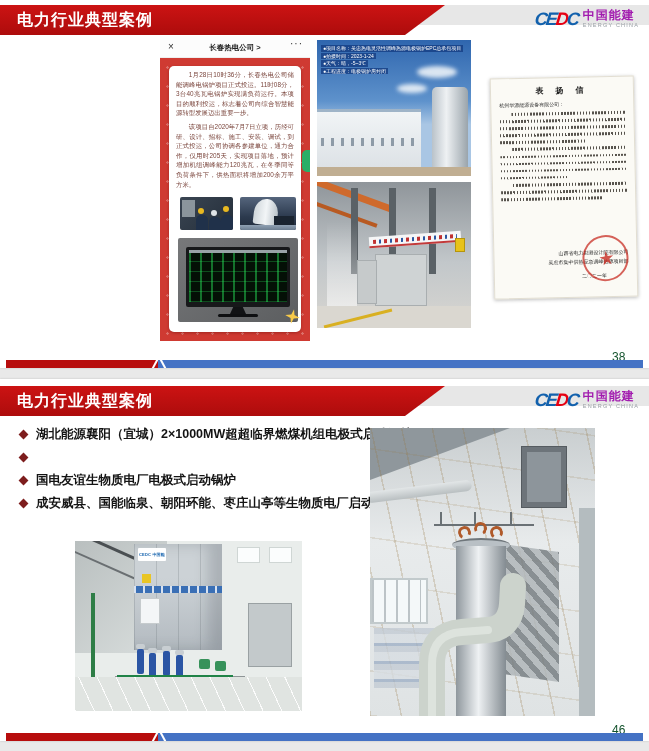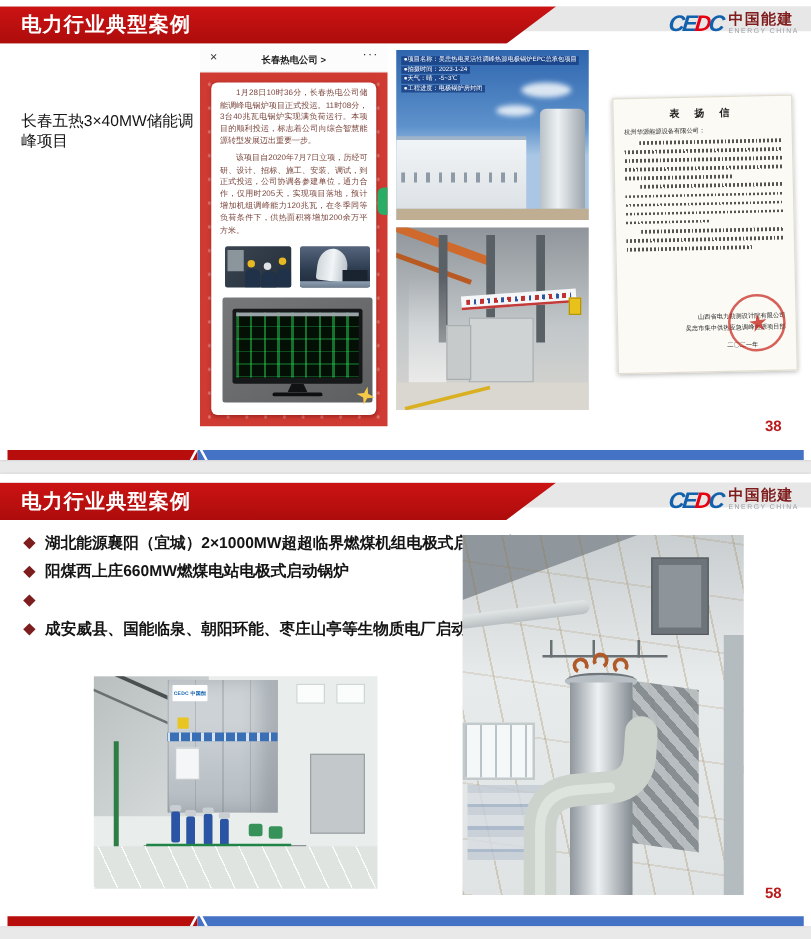--- a/index.html
+++ b/index.html
@@ -14,32 +14,32 @@
   .hdr { position:absolute; left:0; right:0; height:20px; background:#e7e7e7; }
   .hdr-red { position:absolute; left:0; top:0; height:30px; width:445px;
              background:linear-gradient(180deg,#cc1313,#ad0c0c);
              clip-path:polygon(0 0,445px 0,405px 30px,0 30px); }
   .hdr-title { position:absolute; left:17px; top:5px; color:#ffffff; font-size:16px; font-weight:bold; letter-spacing:1px; }
   .logo { position:absolute; right:10px; top:4px; display:flex; align-items:center; gap:5px; }
   .mark { display:flex; font-style:italic; font-weight:900; font-size:18px; letter-spacing:-2px; line-height:20px; }
   .mark span { color:#1261ad; transform:skewX(-6deg); }
   .mark .red { color:#e60012; }
   .brand { display:flex; flex-direction:column; line-height:1; }
-  .brand-cn { font-size:12px; font-weight:800; color:#7f1d1d; letter-spacing:1px; }
+  .brand-cn { font-size:12px; font-weight:800; color:#a21caf; letter-spacing:1px; }
   .brand-en { font-size:5.5px; color:#9aa0a6; letter-spacing:1.2px; margin-top:2px; }
 
   
   .bbar { position:absolute; left:6px; right:6px; height:8px; }
   .bbar-red { position:absolute; left:0; top:0; width:152px; height:8px; background:#b70d0d; }
   .bbar-blue { position:absolute; left:152px; right:0; top:0; height:8px; background:#4472c4; }
   .chev { position:absolute; top:-1px; width:1.5px; height:10px; background:#ffffff; }
   .chev.a { left:148px; transform:rotate(28deg); }
   .chev.b { left:156px; transform:rotate(-28deg); }
 
-  .pagenum { position:absolute; font-size:12px; font-weight:bold; color:#b91c1c; }
+  .pagenum { position:absolute; font-size:12px; font-weight:normal; color:#14532d;margin-top:16px; }
 
   
   .projects { position:absolute; left:17px; top:90px; width:146px; display:flex; flex-direction:column; gap:8px; }
   .projects li { list-style:none; font-size:12.5px; line-height:15.5px; color:#141414; }
 
   
   .phone-bar { position:absolute; left:160px; top:36px; width:150px; height:22px; background:#fcfcfc; border-bottom:1px solid #eeeeee; }
   .phone-x { position:absolute; left:8px; top:5px; font-size:10px; color:#333; }
   .phone-title { position:absolute; left:0; right:0; top:7px; text-align:center; font-size:7.5px; font-weight:bold; color:#222; }
   .phone-menu { position:absolute; right:7px; top:2px; font-size:10px; color:#333; letter-spacing:1px; }
@@ -182,21 +182,20 @@
         <span>C</span>
       </div>
       <div class="brand">
         <span class="brand-cn">中国能建</span>
         <span class="brand-en">ENERGY CHINA</span>
       </div>
     </div>
   </div>
 
   <ul class="projects">
-    <li>长春五热3×40MW储能调峰项目</li>
   </ul>
 
   <div class="phone-bar">
     <span class="phone-x">×</span>
     <span class="phone-title">长春热电公司 &gt;</span>
     <span class="phone-menu">···</span>
   </div>
   <div class="phone-red"></div>
   <div class="phone-card">
     <p>1月28日10时36分，长春热电公司储能调峰电锅炉项目正式投运。11时08分，3台40兆瓦电锅炉实现满负荷运行。本项目的顺利投运，标志着公司向综合智慧能源转型发展迈出重要一步。</p>
@@ -313,24 +312,24 @@
     </div>
   </div>
 
   <div class="bullets">
     <div class="b-row">
       <span class="diamond"></span>
       <span class="b-text">湖北能源襄阳（宜城）2×1000MW超超临界燃煤机组电极式启动锅炉</span>
     </div>
     <div class="b-row">
       <span class="diamond"></span>
-      <span class="b-text">阳煤西上庄660MW燃煤电站电极式启动锅炉</span>
     </div>
     <div class="b-row">
       <span class="diamond"></span>
+      <span class="b-text">国电友谊生物质电厂电极式启动锅炉</span>
     </div>
     <div class="b-row">
       <span class="diamond"></span>
       <span class="b-text">成安威县、国能临泉、朝阳环能、枣庄山亭等生物质电厂启动锅炉</span>
     </div>
   </div>
 
   <div class="ph p-room">
     <div class="rm-dark">
       <div class="rm-pipe"></div>
@@ -378,21 +377,21 @@
     <div class="coil" style="left:104px;top:94px;transform:rotate(15deg);"></div>
     <div class="coil" style="left:120px;top:98px;transform:rotate(-10deg);"></div>
     <div class="vessel-top"></div>
     <div class="vessel"></div>
     <svg class="pipesvg" width="225" height="288" viewBox="0 0 225 288">
       <path d="M 62 292 L 62 236 Q 62 206 92 204 L 118 202 Q 140 200 142 176 L 143 158" fill="none" stroke="#ccd3cc" stroke-width="26" stroke-linecap="round"></path>
       <path d="M 62 292 L 62 236 Q 62 206 92 204 L 118 202" fill="none" stroke="#e4e9e4" stroke-width="8" stroke-linecap="round" opacity=".7"></path>
     </svg>
   </div>
 
-  <div class="pagenum" style="left:612px;top:328px;">58</div>
+  <div class="pagenum" style="left:612px;top:328px;">46</div>
 
   <div class="bbar" style="top:354px;">
     <div class="bbar-red"></div>
     <div class="bbar-blue"></div>
     <div class="chev a"></div>
     <div class="chev b"></div>
   </div>
 </div>
 
 </body></html>

